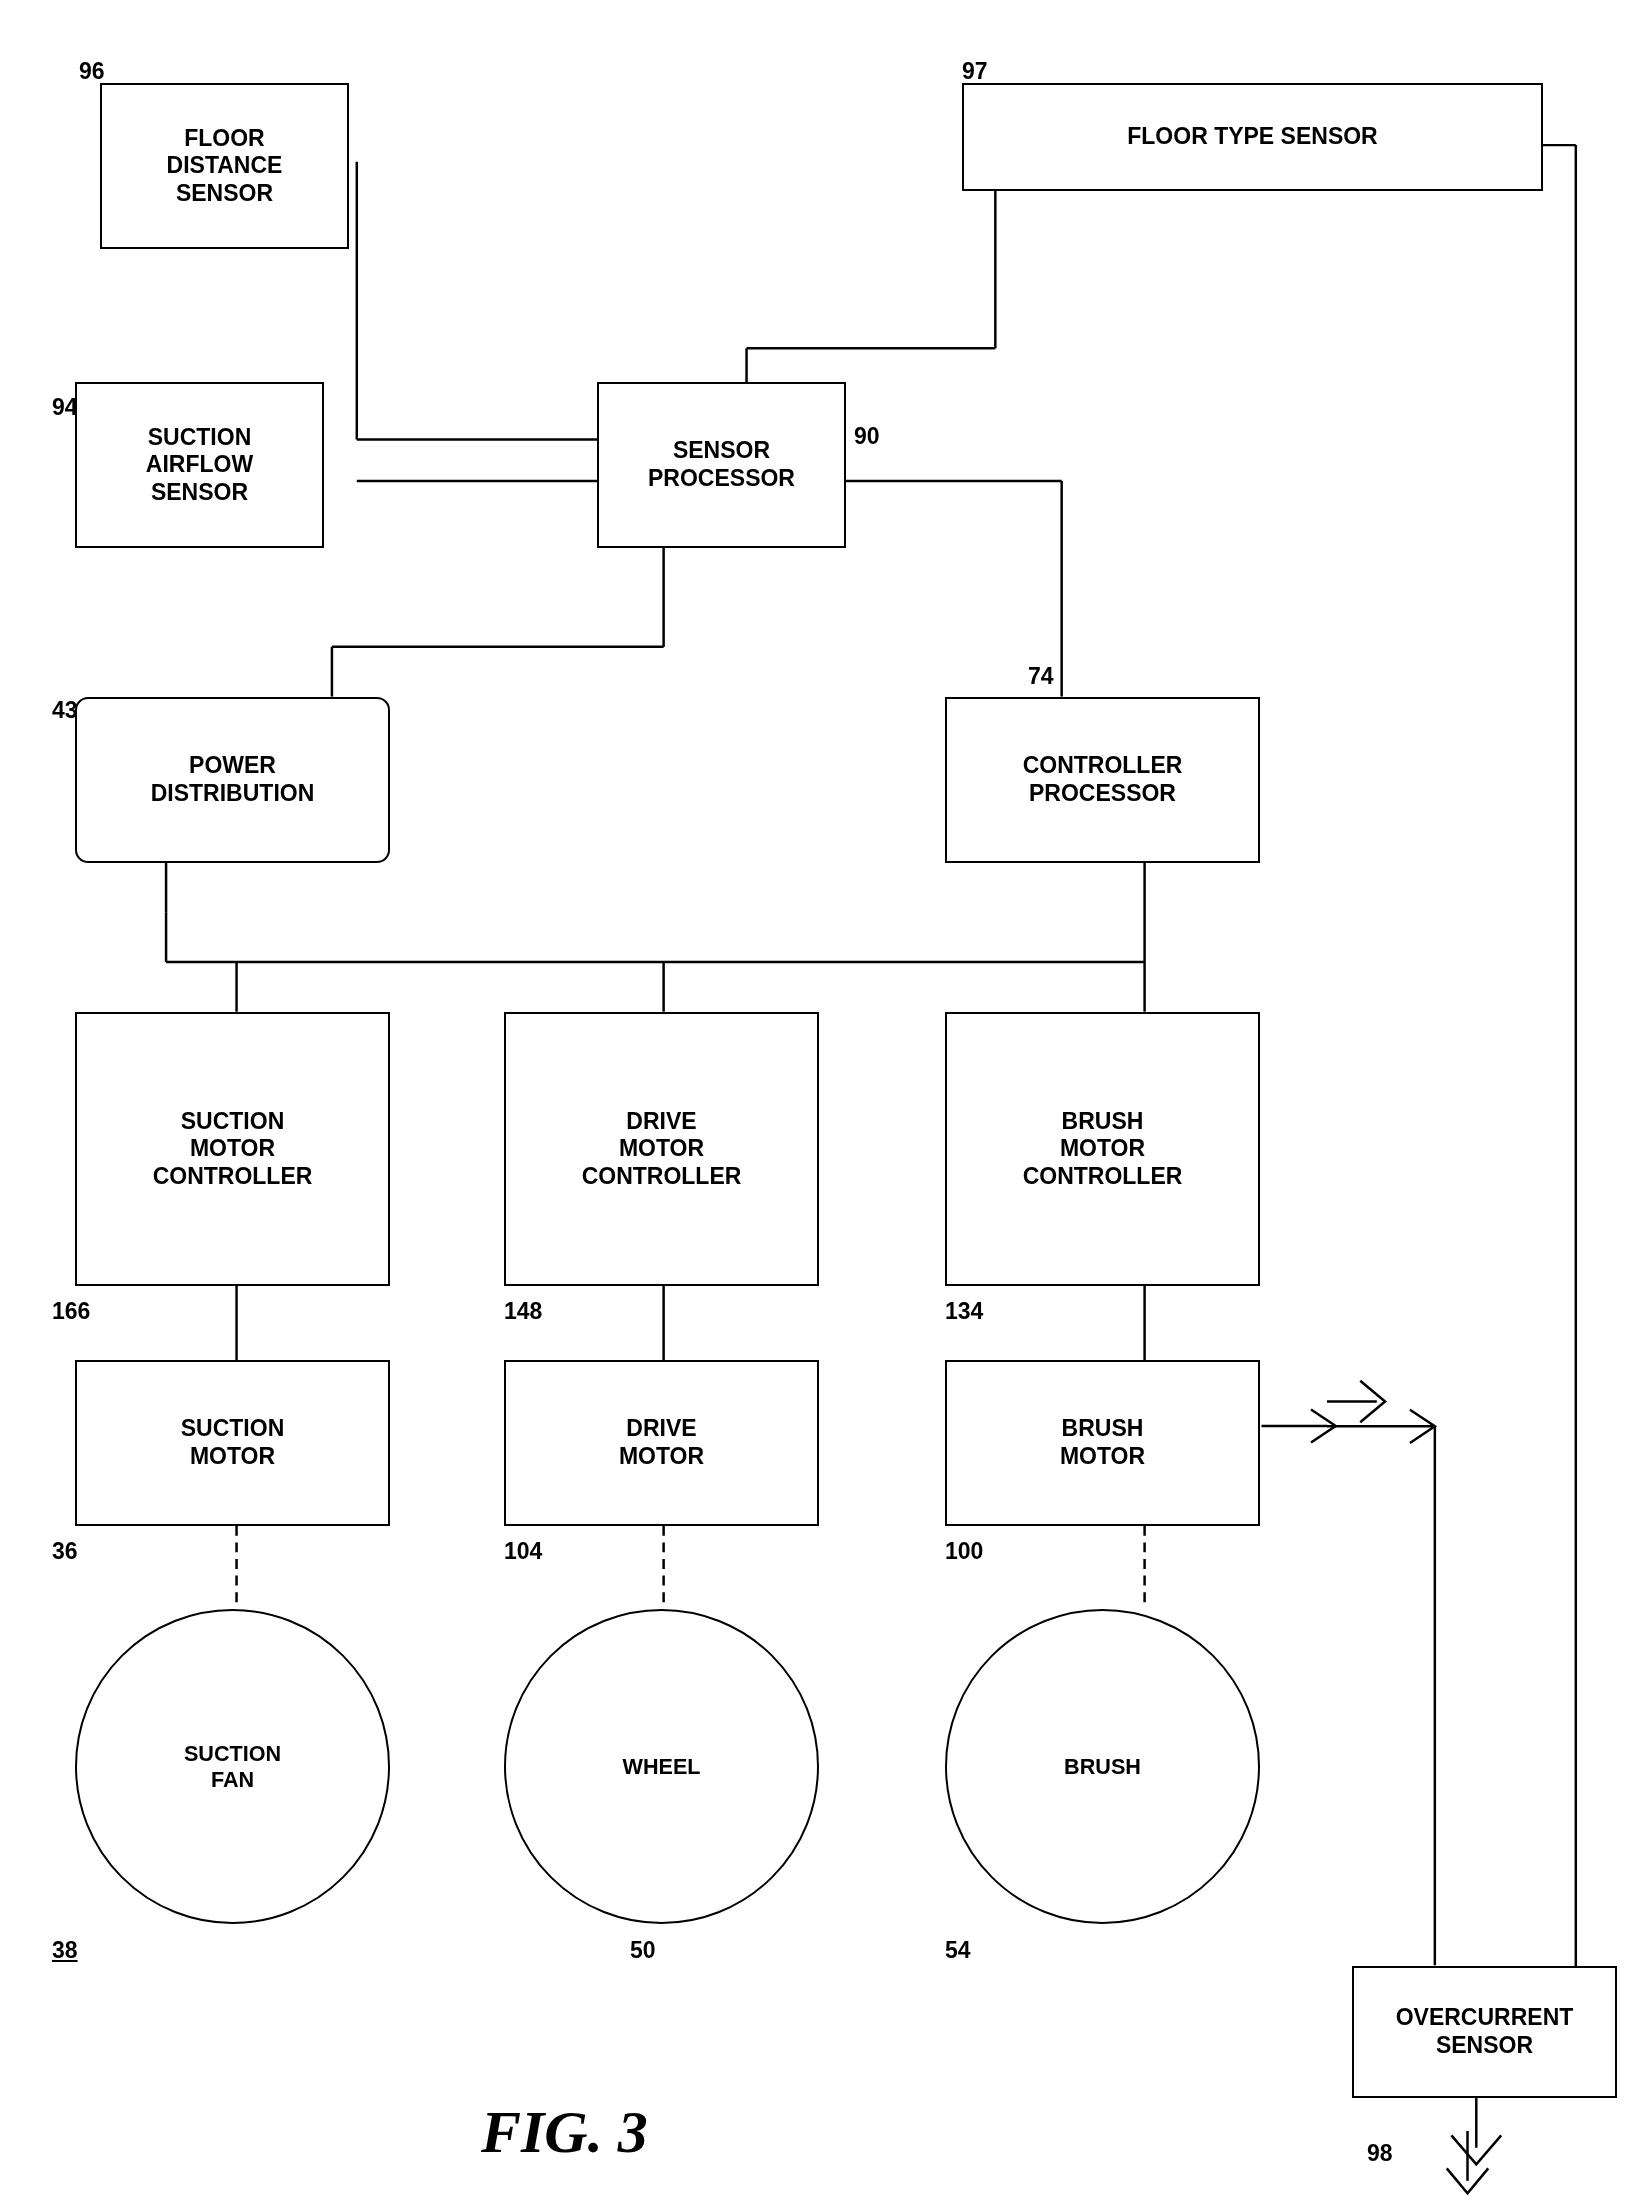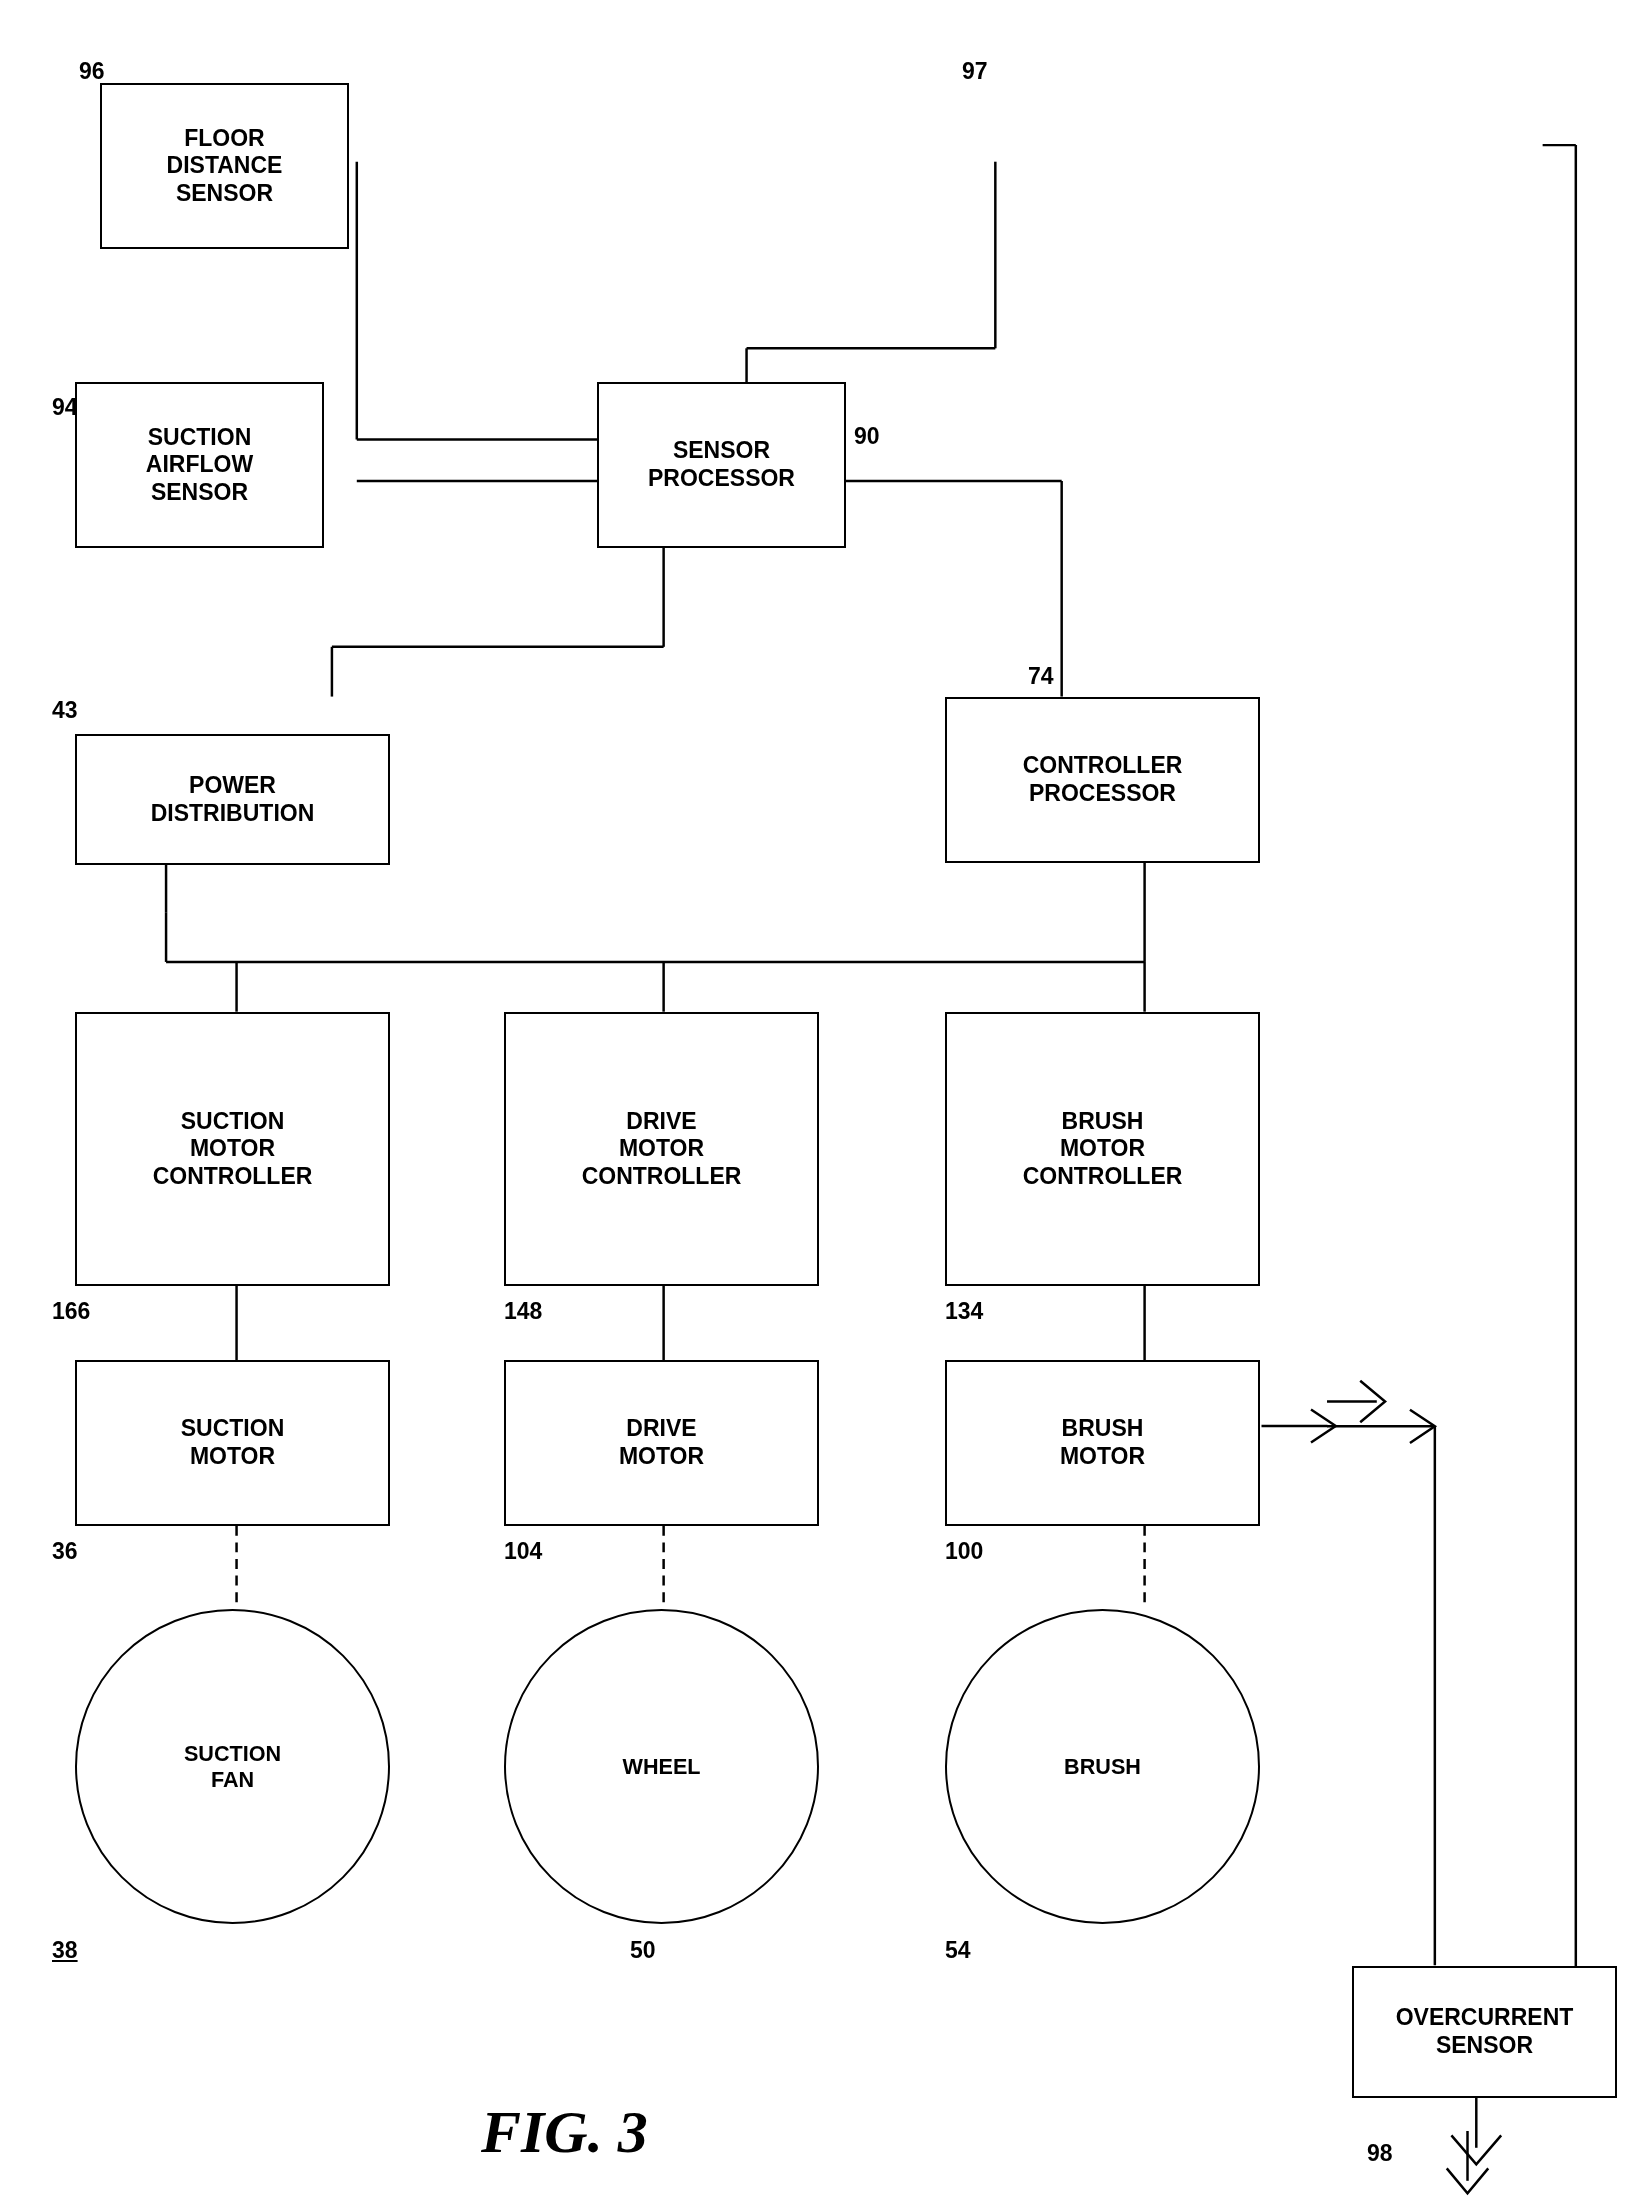--- a/index.html
+++ b/index.html
@@ -130,32 +130,33 @@
     <line x1="1600" y1="1690" x2="1660" y2="1690"></line>
     <polyline points="1640,1665 1670,1690 1640,1715" fill="none" stroke="#000" stroke-width="3"></polyline>
   </svg>
 
   <div class="label" style="left:79px; top:58px;">96</div>
 
   <div class="box" style="left:100px; top:83px; width:249px; height:166px;">FLOOR<br>DISTANCE<br>SENSOR</div>
 
   <div class="label" style="left:962px; top:58px;">97</div>
 
+  <div class="box" style="left:962px; top:83px; width:581px; height:108px;">FLOOR TYPE SENSOR</div>
 
   <div class="label" style="left:52px; top:382px;margin-top:12px;">94</div>
 
   <div class="box" style="left:75px; top:382px; width:249px; height:166px;">SUCTION<br>AIRFLOW<br>SENSOR</div>
 
   <div class="box" style="left:597px; top:382px; width:249px; height:166px;">SENSOR<br>PROCESSOR</div>
 
   <div class="label" style="left:854px; top:423px;">90</div>
 
   <div class="label" style="left:52px; top:697px;">43</div>
 
-  <div class="box" style="left:75px; top:734px; width:315px; height:131px;">POWER<br>DISTRIBUTION</div>
+  <div class="box" style="left:75px; top:697px; width:315px; height:166px;border-radius:13px;">POWER<br>DISTRIBUTION</div>
 
   <div class="label" style="left:1028px; top:663px;">74</div>
 
   <div class="box" style="left:945px; top:697px; width:315px; height:166px;">CONTROLLER<br>PROCESSOR</div>
 
   <div class="box" style="left:75px; top:1012px; width:315px; height:274px;">SUCTION<br>MOTOR<br>CONTROLLER</div>
 
   <div class="box" style="left:504px; top:1012px; width:315px; height:274px;">DRIVE<br>MOTOR<br>CONTROLLER</div>
 
   <div class="label" style="left:504px; top:1298px;">148</div>

